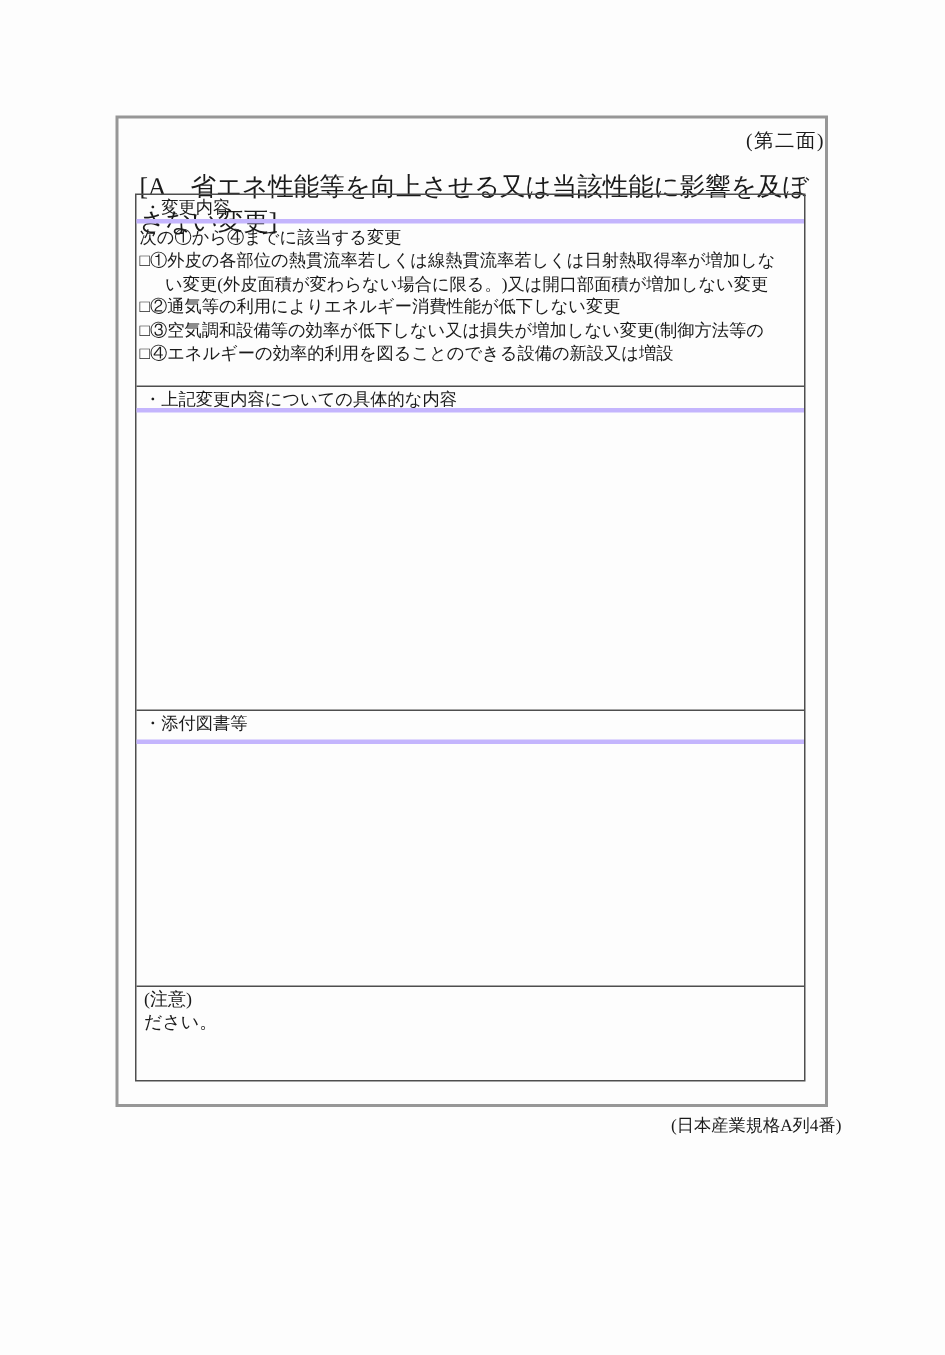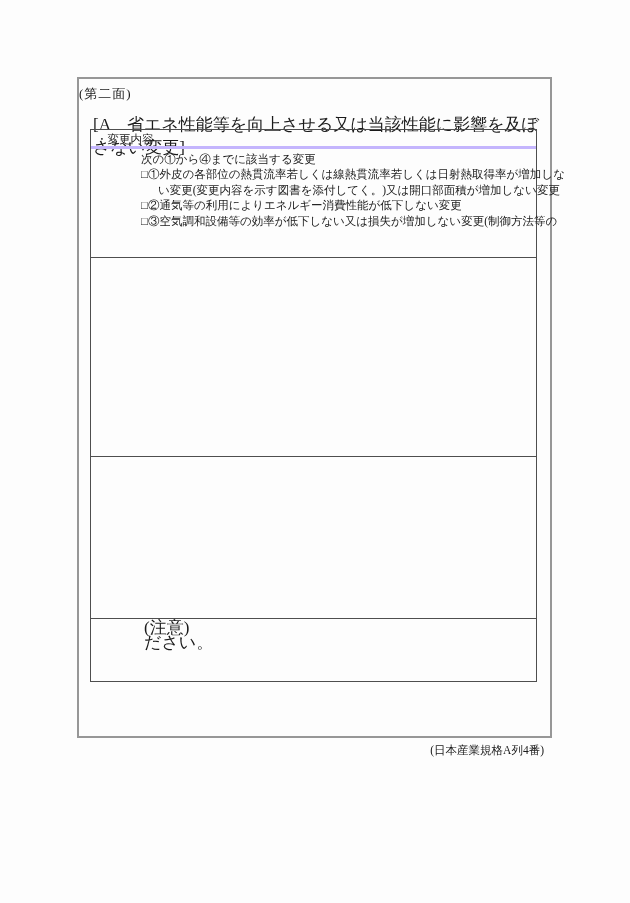--- a/index.html
+++ b/index.html
@@ -15,21 +15,21 @@
   }
   .frame {
     position: absolute;
     left: 77px; top: 77px;
     width: 475px; height: 661px;
     border: 2px solid #979797;
     box-sizing: border-box;
   }
   .doc-title {
     margin-top: 6px;
-    text-align: left;
+    text-align: right;
     font-size: 13px;
     letter-spacing: 1px;
   }
   .section-heading {
     margin: 10px 0 0 14px;
     font-size: 17px;
   }
   .form-table {
     position: absolute;
     left: 11px; top: 50px;
@@ -48,37 +48,37 @@
   .th1 { height: 19px; }
   .th2 { height: 17px; }
   .th3 { height: 22px; }
   .checks {
     height: 109px;
     border-bottom: 1px solid #4e4e4e;
     font-size: 11.5px;
     line-height: 15.4px;
     padding: 3px 2px 0 2px;
   }
-  .line { white-space: nowrap; margin-left: 48px; }
+  .line { white-space: nowrap; }
   .cont { padding-left: 17px; }
   .fill {
     border-bottom: 1px solid #4e4e4e;
   }
   .fill-specific { height: 199px; }
   .fill-attach  { height: 162px; }
   .note {
     height: 62px;
-    font-size: 17px;
+    font-size: 12px;
     line-height: 15.2px;
     padding: 1px 5px 0 5px;
   }
   .nindent { text-indent: 11px; }
   .paper-size {
     position: absolute;
-    top: 743px; right: 86px;
+    top: 743px; right: 69px;
     font-size: 11.5px;
   }
 </style>
 </head>
 <body>
 
 <div class="canvas">
   <div class="frame">
 
     <div class="doc-title">(第二面)</div>
@@ -89,36 +89,45 @@
 
       <div class="tr th th1">
         <span>・変更内容</span>
       </div>
 
       <div class="tr checks">
         <div class="line">次の①から④までに該当する変更</div>
 
         <div>
           <div class="line">□①外皮の各部位の熱貫流率若しくは線熱貫流率若しくは日射熱取得率が増加しな</div>
-          <div class="line cont">い変更(変更内容を示す図書を添付してく。)又は開口部面積が増加しない変更</div>
+          <div class="line cont">い変更(外皮面積が変わらない場合に限る。)又は開口部面積が増加しない変更</div>
         </div>
 
         <div>
           <div class="line">□②通気等の利用によりエネルギー消費性能が低下しない変更</div>
         </div>
 
         <div>
           <div class="line">□③空気調和設備等の効率が低下しない又は損失が増加しない変更(制御方法等の</div>
         </div>
 
+        <div>
+          <div class="line">□④エネルギーの効率的利用を図ることのできる設備の新設又は増設</div>
+        </div>
       </div>
 
+      <div class="tr th th2">
+        <span>・上記変更内容についての具体的な内容</span>
+      </div>
 
       <div class="tr fill fill-specific"></div>
 
+      <div class="tr th th3">
+        <span>・添付図書等</span>
+      </div>
 
       <div class="tr fill fill-attach"></div>
 
       <div class="tr note">
         <div class="line">(注意)</div>
         <div class="line">ださい。</div>
       </div>
 
     </div>
   </div>

